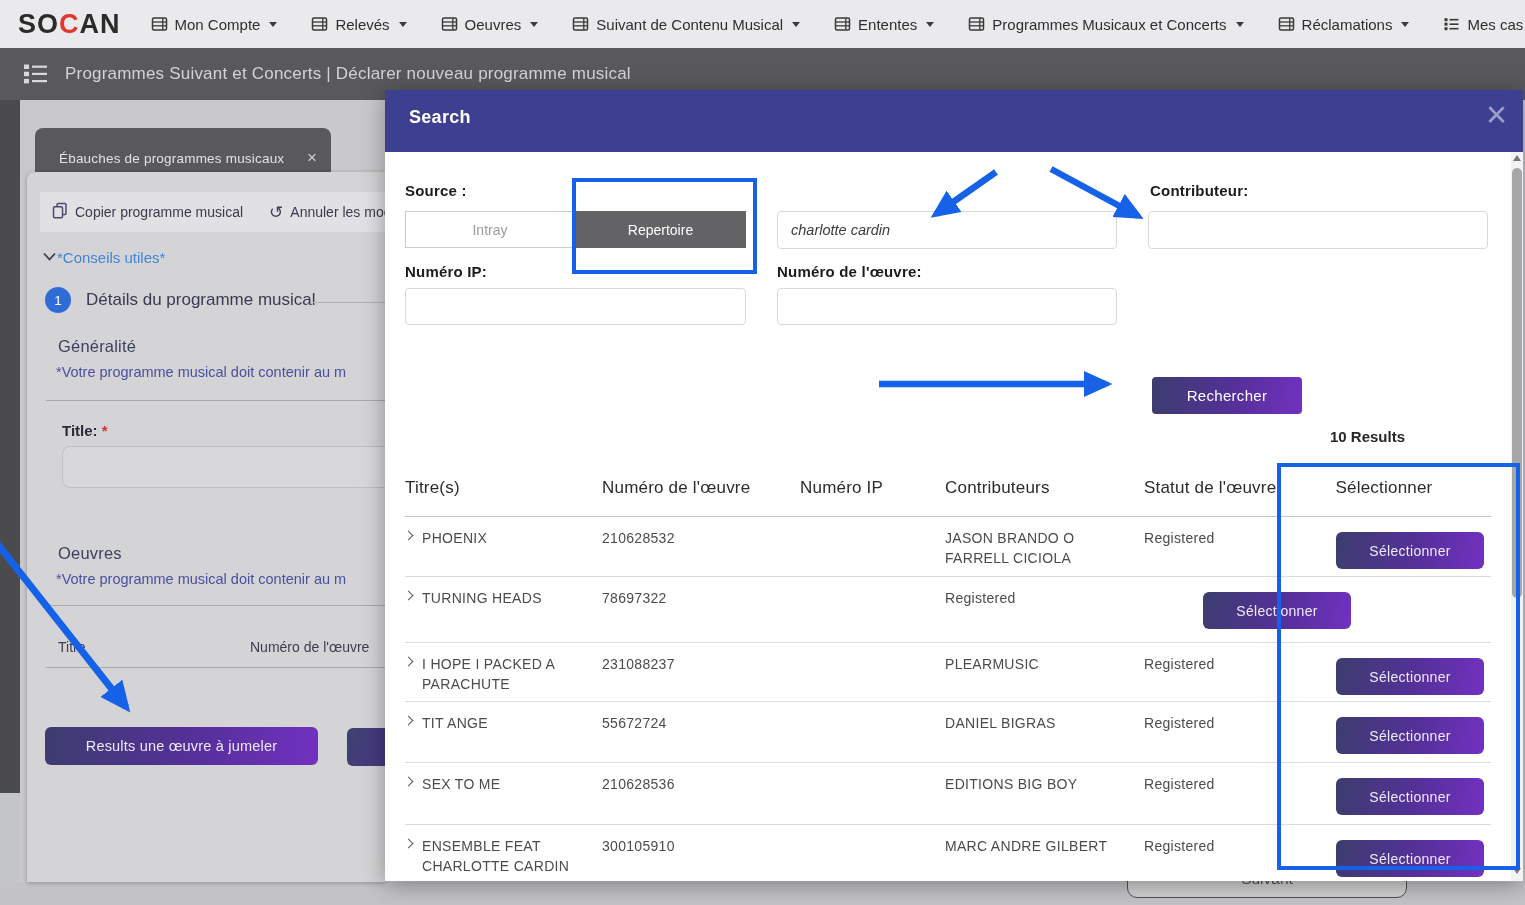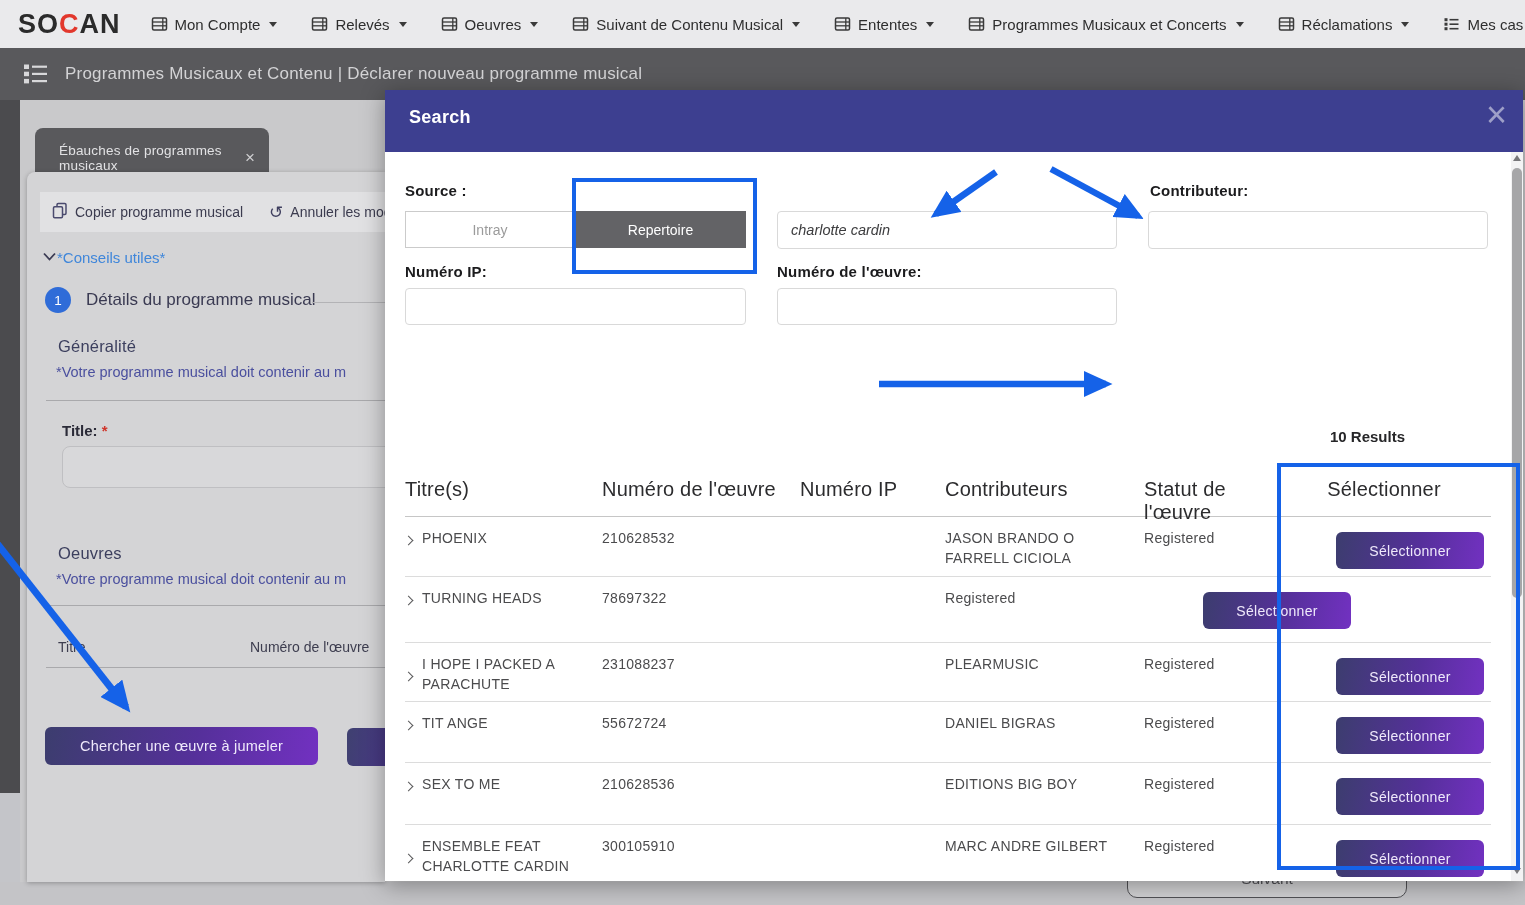--- a/index.html
+++ b/index.html
@@ -21,21 +21,21 @@
   
   .banner { position:absolute; left:0; top:48px; width:1525px; height:52px; background:#59595c;
             display:flex; align-items:center; padding-left:22px; z-index:2; }
   .banner-title { color:#d3d3d5; font-size:17px; margin-left:16px; letter-spacing:.2px; }
 
   
   .left-strip { position:absolute; left:0; top:100px; width:20px; height:693px; background:#4b4b4e; z-index:1; }
   .left-strip-bottom { position:absolute; left:0; top:793px; width:20px; height:112px; background:#c4c5c9; z-index:1; }
   .bottom-strip { position:absolute; left:0; top:882px; width:1525px; height:23px; background:#c4c4c7; z-index:1; }
 
-  .draft-tab { position:absolute; left:35px; top:128px; width:234px; height:44px; background:#59595c;
+  .draft-tab { position:absolute; left:35px; top:128px; width:296px; height:44px; background:#59595c;
                border-radius:8px 8px 0 0; display:flex; align-items:center; justify-content:space-between;
                padding:16px 14px 0 24px; z-index:2; }
   .draft-tab .tab-label { color:#e2e2e4; font-size:13.5px; letter-spacing:.2px; }
   .draft-tab .tab-close { color:#cfcfd1; font-size:17px; cursor:pointer; margin-left:8px; }
 
   .card { position:absolute; left:27px; top:172px; width:358px; height:710px; background:#d4d4d6;
           border-radius:8px 0 0 0; box-shadow:0 1px 5px rgba(0,0,0,.28); overflow:hidden; z-index:2; }
   .toolbar { position:absolute; left:13px; top:20px; width:400px; height:40px; background:#e1e1e3;
              display:flex; align-items:center; gap:26px; padding-left:12px; white-space:nowrap; }
   .tool-btn { display:flex; align-items:center; gap:7px; font-size:14px; color:#3b3b4f; cursor:pointer; }
@@ -83,27 +83,27 @@
   .toggle.on  { background:#636366; color:#ffffff; border:1px solid #636366; }
 
   .search-btn { position:absolute; left:767px; top:287px; width:150px; height:37px; border-radius:4px;
                 font-size:15px; color:#fff; letter-spacing:.3px; }
   .results-count { position:absolute; left:945px; top:338px; width:135px; text-align:left;
                    font-size:15px; font-weight:600; color:#262628; }
 
   
   .rt-head { position:absolute; left:20px; top:388px; width:1086px; height:39px; display:grid;
              grid-template-columns:197px 198px 145px 199px 133px 214px; align-items:start;
-             border-bottom:1px solid #c6c6c6; font-size:20px; font-weight:500; color:#2c2c2e; letter-spacing:.2px; }
+             border-bottom:1px solid #c6c6c6; font-size:17px; font-weight:500; color:#2c2c2e; letter-spacing:.2px; }
   .rt-head .c6 { text-align:center; }
   .rt-body { position:absolute; left:20px; top:427px; width:1086px; }
   .rt-row { display:grid; grid-template-columns:197px 198px 145px 199px 133px 214px;
             align-items:start; padding-top:11px; border-bottom:1px solid #dcdcdc; }
   .rt-row:last-child { border-bottom:none; }
-  .cell { font-size:14px; color:#4b4b4d; letter-spacing:.3px; line-height:1.45;align-items:center; }
+  .cell { font-size:14px; color:#4b4b4d; letter-spacing:.3px; line-height:1.45; }
   .cell-title { display:flex; gap:10px; max-width:165px; }
   .chev { flex:0 0 auto; width:7px; height:7px; border-top:1.8px solid #58585a; border-right:1.8px solid #58585a;
           transform:rotate(45deg); margin-top:4px; cursor:pointer; }
   .cell-contrib { max-width:172px; }
   .select-btn { width:148px; height:37px; margin-left:59px; margin-top:4px; font-size:14px; letter-spacing:.3px; border-radius:6px; }
 
   
   .sbar-track { position:absolute; left:1126px; top:62px; width:12px; height:729px; background:#f3f3f4; }
   .sbar-thumb { position:absolute; left:1127px; top:78px; width:10px; height:430px; background:#a6a6a8; border-radius:5px; }
   .sbar-up { position:absolute; left:1128px; top:65px; width:0; height:0;
@@ -229,21 +229,21 @@
     <span class="banner-icon">
         <svg width="27" height="24" viewBox="0 0 27 24">
           <rect x="2" y="2.5" width="5" height="4.5" fill="#d8d8da"></rect>
           <rect x="2" y="9.7" width="5" height="4.5" fill="#d8d8da"></rect>
           <rect x="2" y="16.9" width="5" height="4.5" fill="#d8d8da"></rect>
           <line x1="10" y1="4.7" x2="25" y2="4.7" stroke="#d8d8da" stroke-width="2.2"></line>
           <line x1="10" y1="11.9" x2="25" y2="11.9" stroke="#d8d8da" stroke-width="2.2"></line>
           <line x1="10" y1="19.1" x2="25" y2="19.1" stroke="#d8d8da" stroke-width="2.2"></line>
         </svg>
       </span>
-    <span class="banner-title">Programmes Musicaux et Contenu | Déclarer nouveau programme musical</span>
+    <span class="banner-title">Programmes Suivant et Concerts | Déclarer nouveau programme musical</span>
   </div>
 
   <div class="left-strip"></div>
   <div class="left-strip-bottom"></div>
   <div class="bottom-strip"></div>
 
   <div class="draft-tab">
     <span class="tab-label">Ébauches de programmes musicaux</span>
     <span class="tab-close">×</span>
   </div>
@@ -283,21 +283,21 @@
     <div class="field-label" style="top:250px;"><span>Title:</span> <span class="req">*</span></div>
     <div class="card-input" style="top:274px;"></div>
 
     <div class="section-h" style="top:372px;">Oeuvres</div>
     <div class="section-note" style="top:399px;">*Votre programme musical doit contenir au m</div>
     <div class="card-divider" style="top:433px;"></div>
     <div class="mini-col-h" style="left:31px; top:467px;">Titre</div>
     <div class="mini-col-h" style="left:223px; top:467px;">Numéro de l'œuvre</div>
     <div class="card-divider" style="top:495px;"></div>
 
-    <button class="grad-btn match-btn">Chercher une œuvre à jumeler</button>
+    <button class="grad-btn match-btn">Results une œuvre à jumeler</button>
     <div class="match-btn-frag"></div>
   </div>
 
   <div class="next-btn">
       <span>Suivant</span>
     </div>
 
   <div class="modal">
     <div class="modal-header">
       <span class="modal-title">Search</span>
@@ -313,20 +313,21 @@
 
     <div class="m-label" style="left:765px; top:92px;">Contributeur:</div>
     <input class="m-input" style="left: 763px; top: 121px; width: 340px;" value="">
 
     <div class="m-label" style="left:20px; top:173px;">Numéro IP:</div>
     <input class="m-input" style="left: 20px; top: 198px; width: 341px; height: 37px;" value="">
 
     <div class="m-label" style="left:392px; top:173px;">Numéro de l'œuvre:</div>
     <input class="m-input" style="left: 392px; top: 198px; width: 340px; height: 37px;" value="">
 
+    <button class="grad-btn search-btn">Rechercher</button>
     <div class="results-count">10 Results</div>
 
     <div class="rt-head">
       <div class="c1">Titre(s)</div>
       <div class="c2">Numéro de l'œuvre</div>
       <div class="c3">Numéro IP</div>
       <div class="c4">Contributeurs</div>
       <div class="c5">Statut de l'œuvre</div>
       <div class="c6">Sélectionner</div>
     </div>

